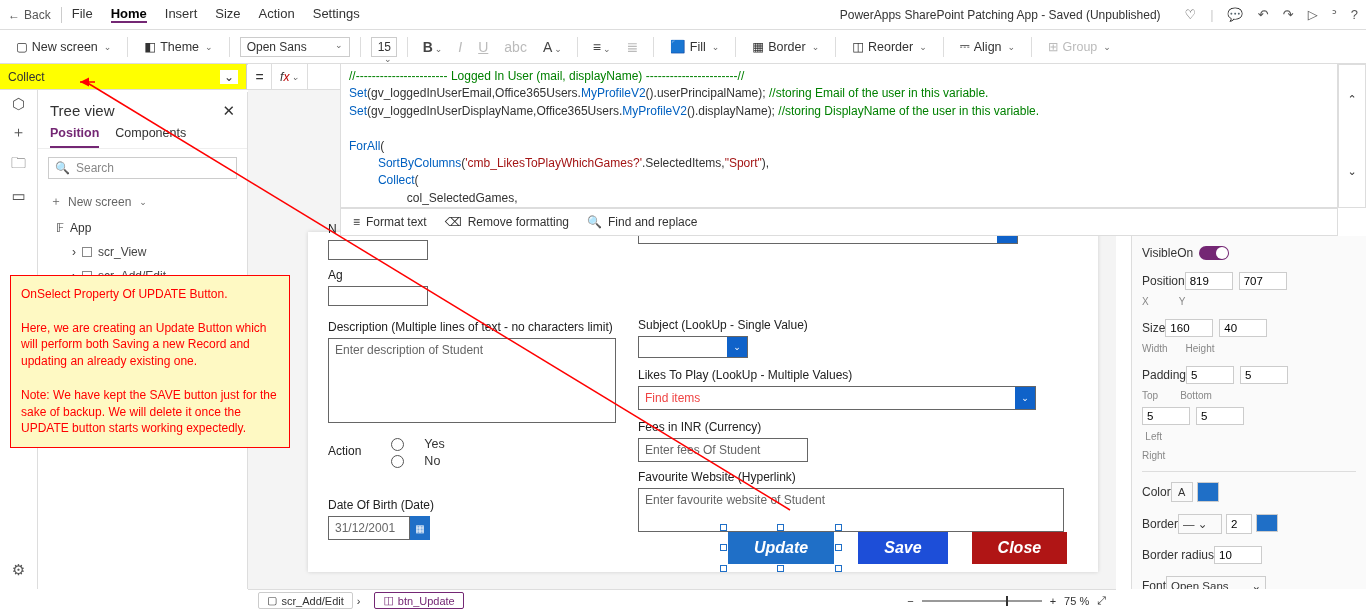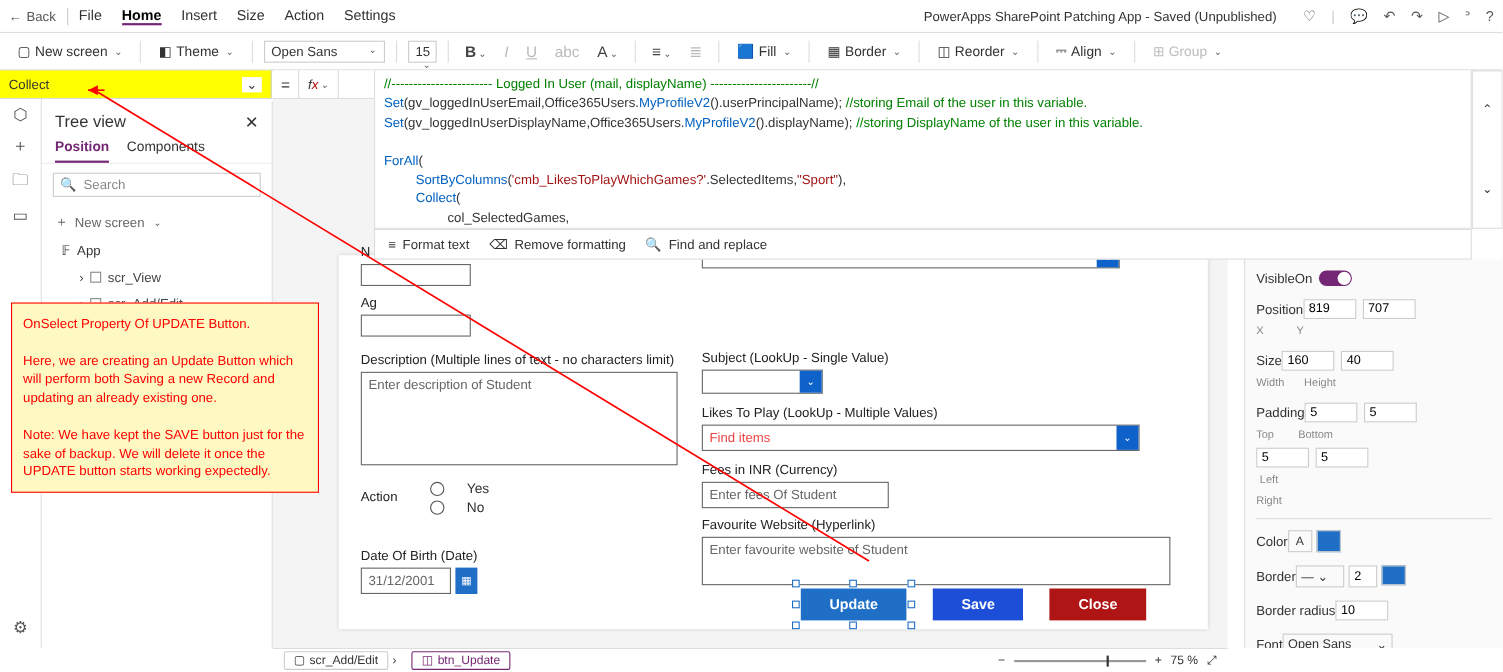--- a/index.html
+++ b/index.html
@@ -59,21 +59,21 @@
 .canvas { position:absolute; left:248px; top:64px; right:250px; bottom:22px; background:#f4f4f4; overflow:hidden;}
 .canvas-white{ position:absolute; left:60px; top:168px; width:790px; height:340px; background:#fff; box-shadow:0 0 4px rgba(0,0,0,0.15);}
 .formrow{ position:absolute; font-size:12px;}
 .lbl{font-size:12px; color:#222; margin-bottom:4px; display:block;}
 .tbox{border:1px solid #666; padding:4px 6px; font-size:12px; color:#666;}
 .radio{display:flex; align-items:center; gap:20px; margin:3px 0; font-size:12.5px;}
 .radio .circ{width:13px; height:13px; border:1.5px solid #555; border-radius:50%;}
 .combo{border:1px solid #666; display:flex; align-items:center; justify-content:space-between; position:relative;}
 .combo .cb{background:#0f62c9; color:#fff; width:20px; align-self:stretch; display:flex; align-items:center; justify-content:center; font-size:9px;}
 .btnrow{position:absolute; bottom:8px; left:420px; display:flex; gap:24px;}
-.btn{ padding:7px 26px; font-weight:600; font-size:13px; color:#fff; }
+.btn{ padding:7px 26px; font-weight:600; font-size:16px; color:#fff;font-style:italic; }
 .btn.upd{background:#1f6fc7; position:relative;}
 .btn.save{background:#1d4ed8;}
 .btn.close{background:#b01515;}
 .selhandles{position:absolute; inset:-4px; pointer-events:none;}
 .selhandles i{position:absolute; width:7px; height:7px; background:#fff; border:1px solid #1f6fc7;}
 .selhandles i:nth-child(1){left:-4px; top:-4px;} .selhandles i:nth-child(2){right:-4px; top:-4px;}
 .selhandles i:nth-child(3){left:-4px; bottom:-4px;} .selhandles i:nth-child(4){right:-4px; bottom:-4px;}
 .selhandles i:nth-child(5){left:50%; top:-4px; margin-left:-4px;} .selhandles i:nth-child(6){left:50%; bottom:-4px; margin-left:-4px;}
 .selhandles i:nth-child(7){top:50%; left:-4px; margin-top:-4px;} .selhandles i:nth-child(8){top:50%; right:-4px; margin-top:-4px;}
 
@@ -261,21 +261,21 @@
           </div>
         <div class="radio">
             <span class="circ"></span>
             <span>No</span>
           </div>
       </div>
     </div>
 
     <div class="formrow" style="left:20px; top:266px;">
       <span class="lbl">Date Of Birth (Date)</span>
-      <div style="display:flex;justify-content:space-between;">
+      <div style="display:flex;">
         <div class="tbox" style="width:82px;">31/12/2001</div>
         <div style="background:#1f6fc7;color:#fff;width:20px;display:flex;align-items:center;justify-content:center;font-size:10px;">▦</div>
       </div>
     </div>
 
     <div class="formrow" style="left:330px; top:-10px; width:400px;">
       <div class="combo" style="width:380px; height:22px;">
           <span></span>
           <span class="cb">⌄</span>
         </div>

